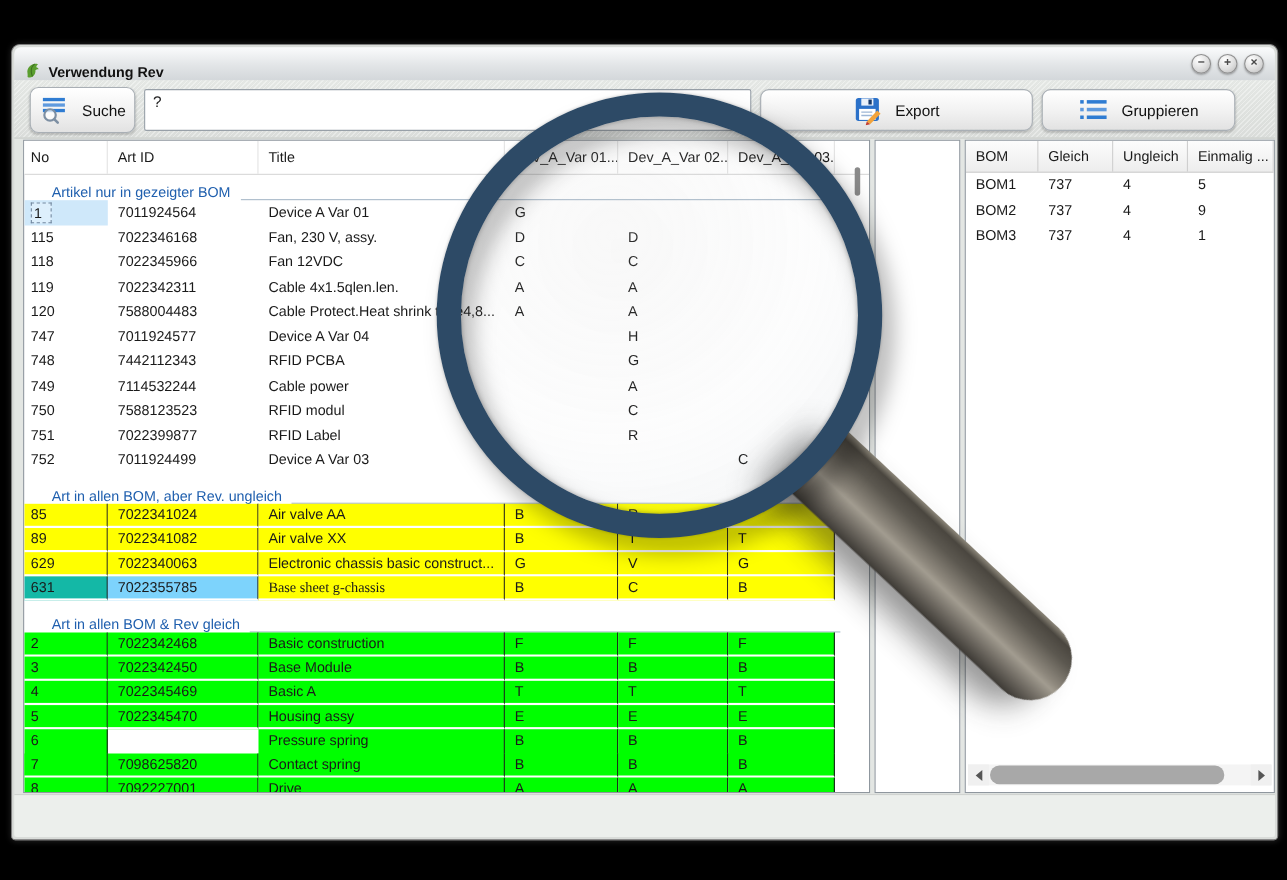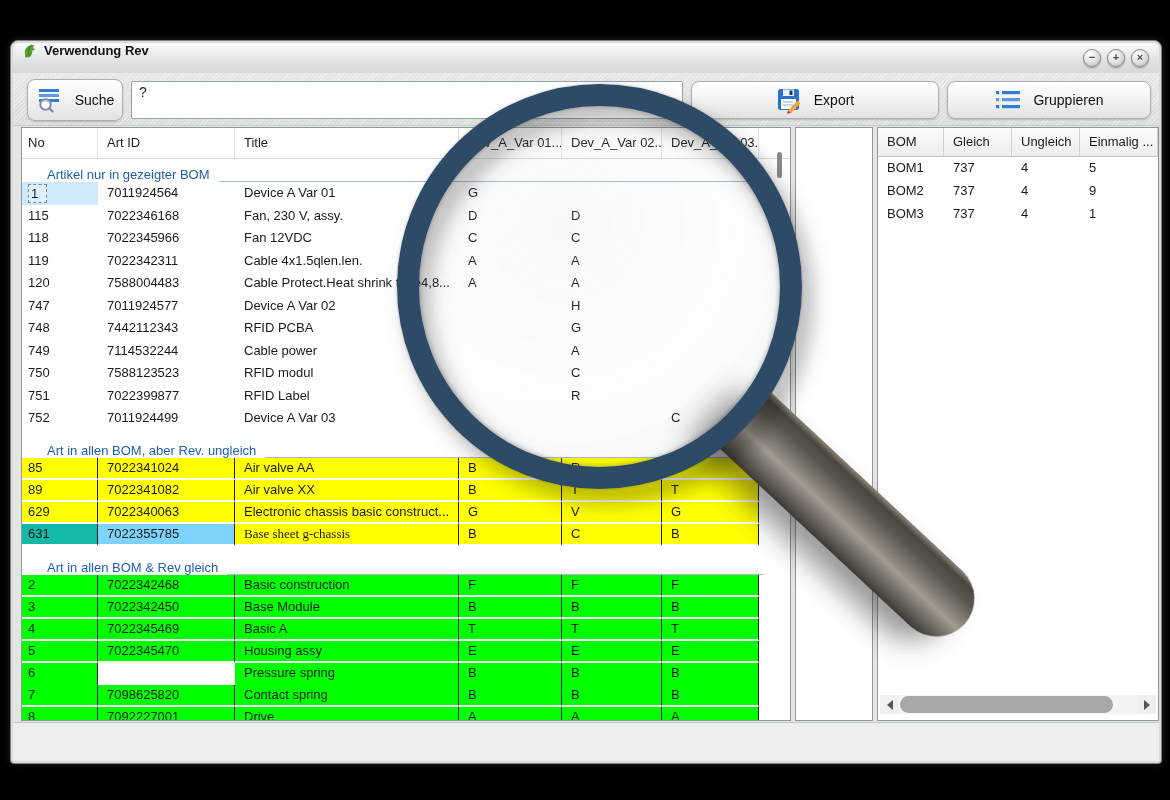--- a/index.html
+++ b/index.html
@@ -11,21 +11,21 @@
   
   .window{
     position:absolute;left:10px;top:40px;width:1150px;height:722px;
     background:#e3e6e3;border:1px solid #7e7e7e;border-radius:8px 8px 4px 4px;
     box-shadow:inset 0 0 0 2px #d9dcd9, 0 0 6px rgba(255,255,255,.15);
   }
   .titlebar{
     position:absolute;left:2px;top:2px;right:2px;height:30px;
     border-radius:6px 6px 0 0;
     background:linear-gradient(#fafbfc,#e2e5e7 55%,#d3d7da);
-    display:flex;align-items:flex-start;padding-left:8px;
+    display:flex;align-items:flex-end;padding-left:8px;
   }
   .app-icon{width:17px;height:17px;margin-right:6px;flex:0 0 auto;}
   .title-text{font-size:13px;font-weight:bold;color:#111;}
   .win-controls{position:absolute;right:10px;top:6px;display:flex;gap:6px;}
   .wbtn{
     width:18px;height:18px;border-radius:50%;
     background:radial-gradient(circle at 35% 28%,#ffffff,#dedede 55%,#b9b9b9);
     border:1px solid #8f8f8f;box-sizing:border-box;
     font-size:11px;font-weight:bold;color:#4a4a4a;text-align:center;line-height:15px;
     box-shadow:0 1px 2px rgba(0,0,0,.35);cursor:default;
@@ -41,21 +41,21 @@
   .btn{
     position:absolute;top:6px;height:42px;box-sizing:border-box;
     background:linear-gradient(#ffffff,#f1f1f1 55%,#e2e2e2);
     border:1px solid #a9afb5;border-radius:8px;
     display:flex;align-items:center;justify-content:center;gap:11px;
     font-size:14px;color:#111;
     box-shadow:inset 0 1px 0 #fff, 0 1px 2px rgba(0,0,0,.18);
   }
   .btn-suche{left:14px;width:96px;}
   .btn-export{left:678px;width:248px;height:38px;top:8px;}
-  .btn-gruppieren{left:934px;width:204px;height:38px;top:8px;}
+  .btn-gruppieren{left:934px;width:176px;height:38px;top:8px;}
   .search-field{
     position:absolute;left:118px;top:8px;width:552px;height:38px;box-sizing:border-box;
     background:#fff;border:1px solid #98a0a8;border-radius:2px;
     font-size:14px;color:#222;padding:2px 7px;cursor:text;
   }
   
   .panel{position:absolute;background:#fff;border:1px solid #8f979e;box-sizing:border-box;}
   .main-panel{left:10px;top:86px;width:770px;height:594px;overflow:hidden;}
   .mid-panel{left:784px;top:86px;width:78px;height:594px;}
   .right-panel{left:866px;top:86px;width:282px;height:594px;overflow:hidden;}
@@ -238,21 +238,21 @@
           <div class="mcell col0">120</div>
           <div class="mcell col1">7588004483</div>
           <div class="mcell col2">Cable Protect.Heat shrink tube4,8...</div>
           <div class="mcell col3">A</div>
           <div class="mcell col4">A</div>
           <div class="mcell col5"></div>
         </div>
         <div class="mrow plain">
           <div class="mcell col0">747</div>
           <div class="mcell col1">7011924577</div>
-          <div class="mcell col2">Device A Var 02</div>
+          <div class="mcell col2">Device A Var 04</div>
           <div class="mcell col3"></div>
           <div class="mcell col4">H</div>
           <div class="mcell col5"></div>
         </div>
         <div class="mrow plain">
           <div class="mcell col0">748</div>
           <div class="mcell col1">7442112343</div>
           <div class="mcell col2">RFID PCBA</div>
           <div class="mcell col3"></div>
           <div class="mcell col4">G</div>

